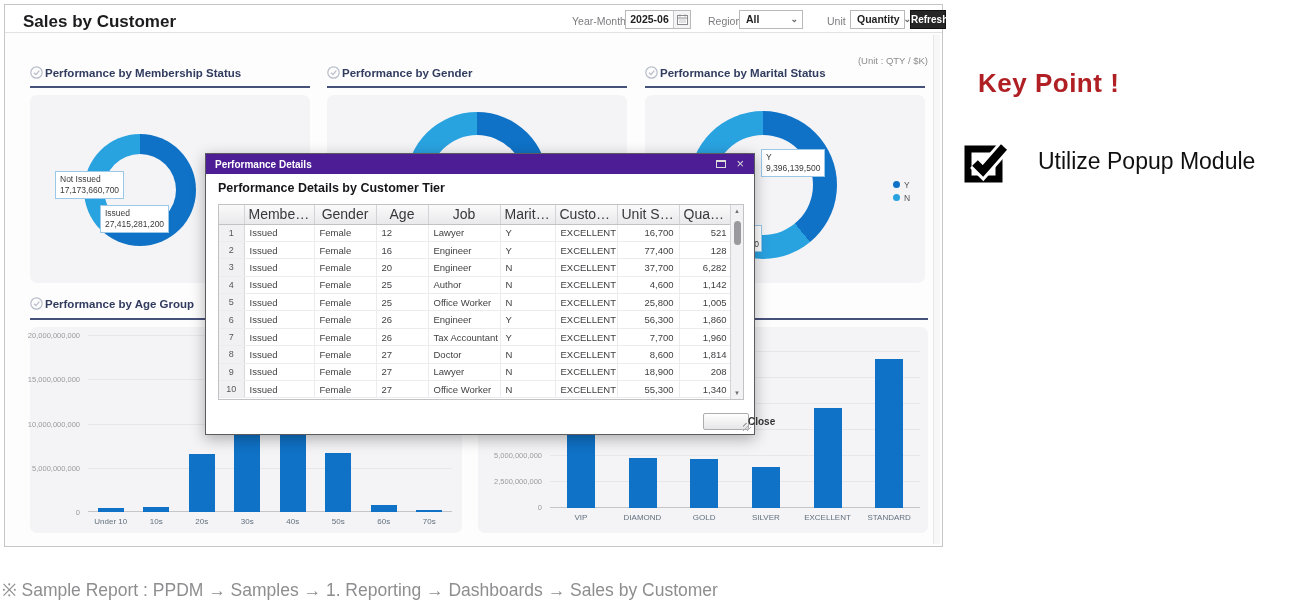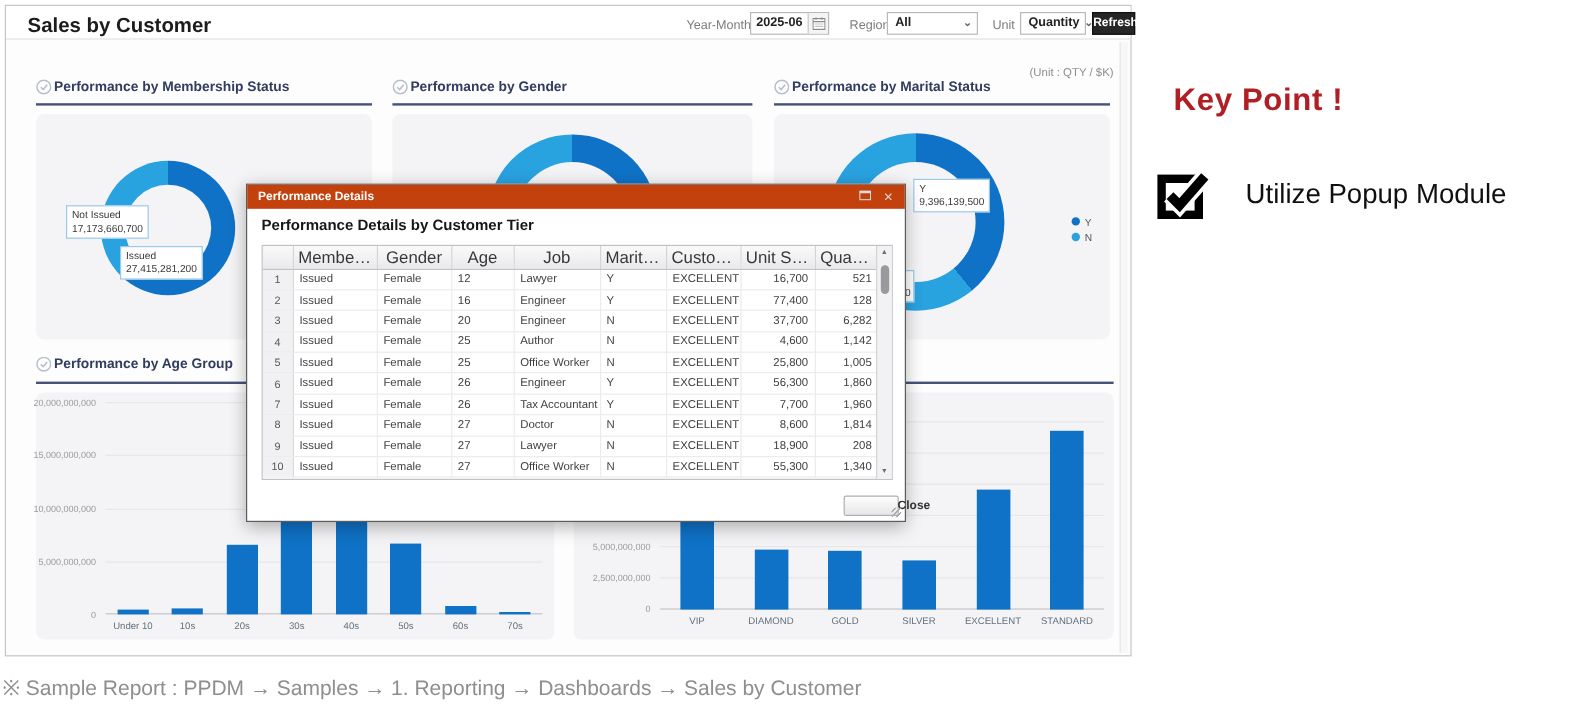--- a/index.html
+++ b/index.html
@@ -40,40 +40,40 @@
   
   .plot { z-index:1; }
   .gridline { position:absolute; left:0; right:0; height:1px; background:#e7e7ea; }
   .gridline.base { background:#c5c5c9; }
   .bar { position:absolute; bottom:0; background:#0f72c6; }
   .ylab { position:absolute; font-size:7.5px; color:#9b9b9e; white-space:nowrap; }
   .xlab { position:absolute; font-size:8px; color:#62707e; text-align:center; }
 
   
   .popup { left:205px; top:153px; width:550px; height:282px; background:#fff; border:1px solid #5c5c5e; box-shadow:0 4px 14px rgba(0,0,0,.3); z-index:10; }
-  .popup-titlebar { left:0; top:0; right:0; height:20px; background:#c2410c; display:flex; align-items:center; }
+  .popup-titlebar { left:0; top:0; right:0; height:20px; background:#4c1d95; display:flex; align-items:center; }
   .popup-titlebar .t { color:#fff; font-size:10px; font-weight:bold; margin-left:9px; flex:1; }
   .win-ico { color:#dcdcdc; font-size:11px; margin-right:10px; cursor:default; line-height:18px; }
   .popup-heading { left:12px; top:27px; font-size:12.5px; font-weight:bold; color:#16161a; }
   .gridwrap { left:12px; top:50px; width:526px; height:196px; border:1px solid #c2c2c5; background:#fff; }
   table.grid { border-collapse:collapse; table-layout:fixed; width:513px; font-size:9.5px; color:#3f3f42; }
   table.grid th { height:19px; background:linear-gradient(#fafafa,#e9e9ec); border-right:1px solid #d4d4d7; border-bottom:1px solid #c2c2c5; font-size:14px; font-weight:normal; color:#38383b; overflow:hidden; white-space:nowrap; text-overflow:ellipsis; padding:0 4px; }
   table.grid td { height:17.4px; border-right:1px solid #ececee; border-bottom:1px solid #ececee; padding:0 5px; overflow:hidden; white-space:nowrap; }
   table.grid td.num { text-align:right; }
   table.grid td.rn { background:#f1f1f3; text-align:center; color:#57575a; font-size:9px; border-right:1px solid #d9d9dc; }
   .grid-scroll { position:absolute; right:0; top:0; bottom:0; width:13px; background:#f2f2f4; border-left:1px solid #d3d3d6; }
   .grid-scroll .arr { position:absolute; left:0; width:12px; text-align:center; font-size:6px; color:#6e6e71; }
   .grid-scroll .thumb { position:absolute; left:2.5px; top:16px; width:7px; height:24px; background:#9a9a9e; border-radius:4px; }
   .close-btn { left:497px; top:259px; width:42px; height:17px; background:linear-gradient(#fefefe,#e6e6e8); border:1px solid #adadb0; border-radius:2px; font-size:10px; font-weight:bold; color:#333; text-align:center; line-height:15px;padding-left:44px; }
   .resize-grip { right:3px; bottom:3px; width:8px; height:8px; background:repeating-linear-gradient(135deg, transparent 0 2px, #a9a9ac 2px 3px); }
 
   
   .kp-title { left:978px; top:68px; font-size:26px; font-weight:bold; color:#b01f24; letter-spacing:.5px; }
   .kp-item { left:1038px; top:148px; font-size:23px; color:#101010; }
-  .caption { left:2px; top:560px; font-size:17.5px; color:#8e8e90; }
+  .caption { left:2px; top:577px; font-size:17.5px; color:#8e8e90; }
 </style>
 </head>
 <body>
 
 <div class="stage">
 
   <div class="abs dashboard">
 
     <div class="abs topbar">
       <div class="abs app-title">Sales by Customer</div>
@@ -85,21 +85,21 @@
               <rect x="0.5" y="1.5" width="10" height="9" fill="#fff" stroke="#8a8a8e"></rect>
               <line x1="0.5" y1="4" x2="10.5" y2="4" stroke="#8a8a8e"></line>
               <line x1="3" y1="0.5" x2="3" y2="2.5" stroke="#8a8a8e"></line>
               <line x1="8" y1="0.5" x2="8" y2="2.5" stroke="#8a8a8e"></line>
               <line x1="2" y1="6" x2="9" y2="6" stroke="#c3c3c6"></line>
               <line x1="2" y1="8" x2="9" y2="8" stroke="#c3c3c6"></line>
             </svg>
         </div>
       </div>
       <div class="abs ctl-label" style="left:703px;">Region</div>
-      <div class="abs selectbox" style="left:734px; width:76px;">
+      <div class="abs selectbox" style="left:734px; width:64px;">
         <span>All</span>
         <span class="caret">⌄</span>
       </div>
       <div class="abs ctl-label" style="left:822px;">Unit</div>
       <div class="abs selectbox" style="left:845px; width:55px;">
         <span>Quantity</span>
         <span class="caret">⌄</span>
       </div>
       <div class="abs refresh-btn">Refresh</div>
     </div>

